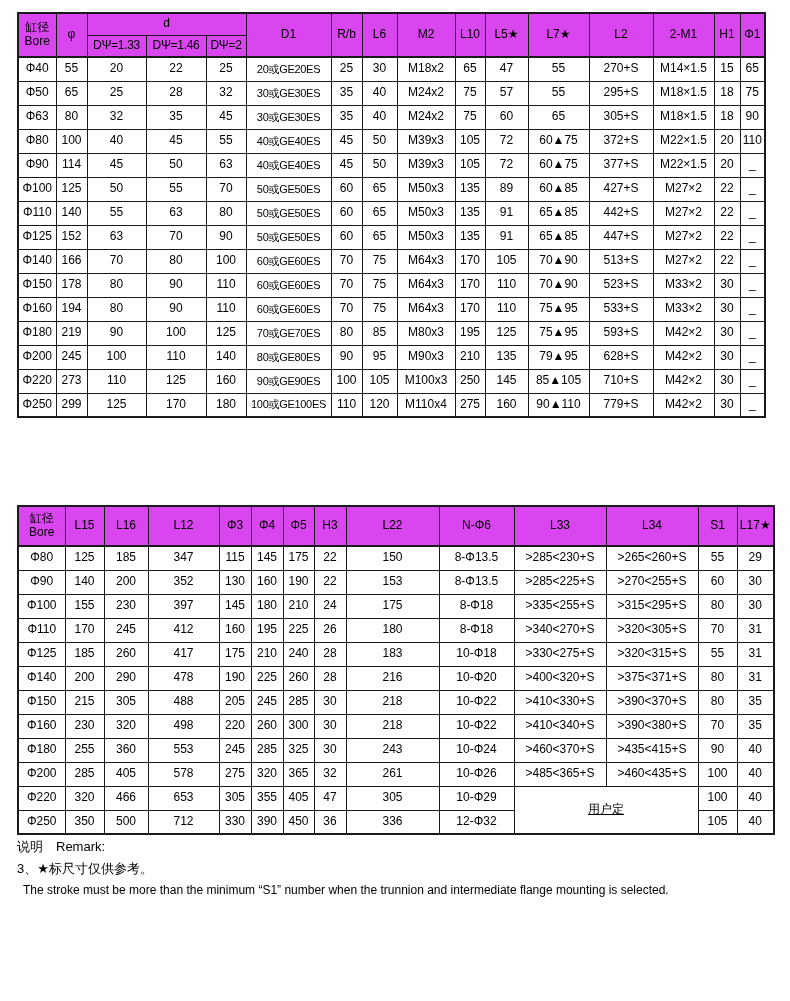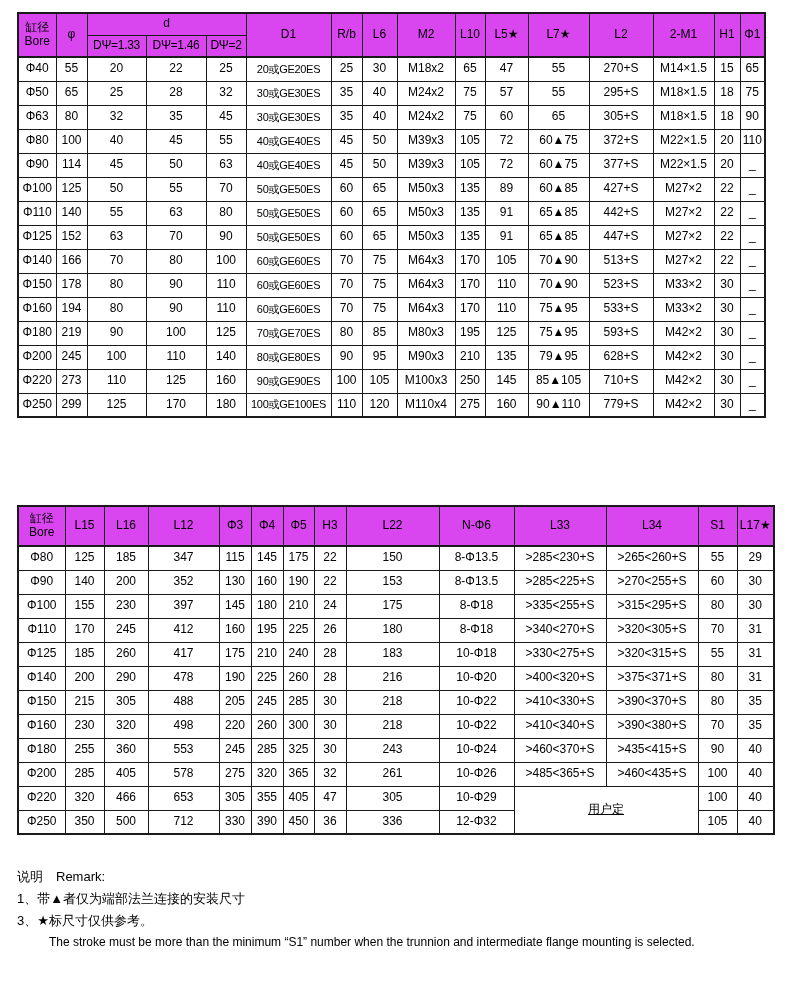--- a/index.html
+++ b/index.html
@@ -34,23 +34,23 @@
 
   .bore-head .cn { display:block; font-size:12px; }
   .bore-head .en { display:block; font-size:12px; }
 
   .sub-head { font-size:10.5px; letter-spacing:-0.3px; }
 
   
   #table1 td:nth-child(6) { font-size:11px; letter-spacing:-0.3px; }
   #table2 td.merged { font-size:12px;text-decoration:underline; }
 
-  .remarks { position:absolute; left:17px; top:866px; width:750px; }
+  .remarks { position:absolute; left:17px; top:836px; width:750px; }
   .remarks .line-cn { font-size:13px; line-height:22px; }
-  .remarks .line-en { font-size:12px; line-height:21px; margin-left:32px; }
+  .remarks .line-en { font-size:12px; line-height:21px; margin-left:6px; }
 </style>
 </head>
 <body>
 
 <div class="page">
 
   <table class="spec" id="table1">
     <colgroup>
       <col style="width:38px">
         <col style="width:31px">
@@ -595,18 +595,17 @@
           <td>336</td>
           <td>12-Φ32</td>
           <td>105</td>
           <td>40</td>
         </tr>
       </tbody>
   </table>
 
   <div class="remarks">
     <div class="line-cn">说明　Remark:</div>
-    <div class="line-cn">1、带▲者仅为端部法兰连接的安装尺寸</div>
     <div class="line-cn">3、★标尺寸仅供参考。</div>
     <div class="line-en">The stroke must be more than the minimum “S1” number when the  trunnion and intermediate flange mounting is selected.</div>
   </div>
 
 </div>
 
 </body></html>

